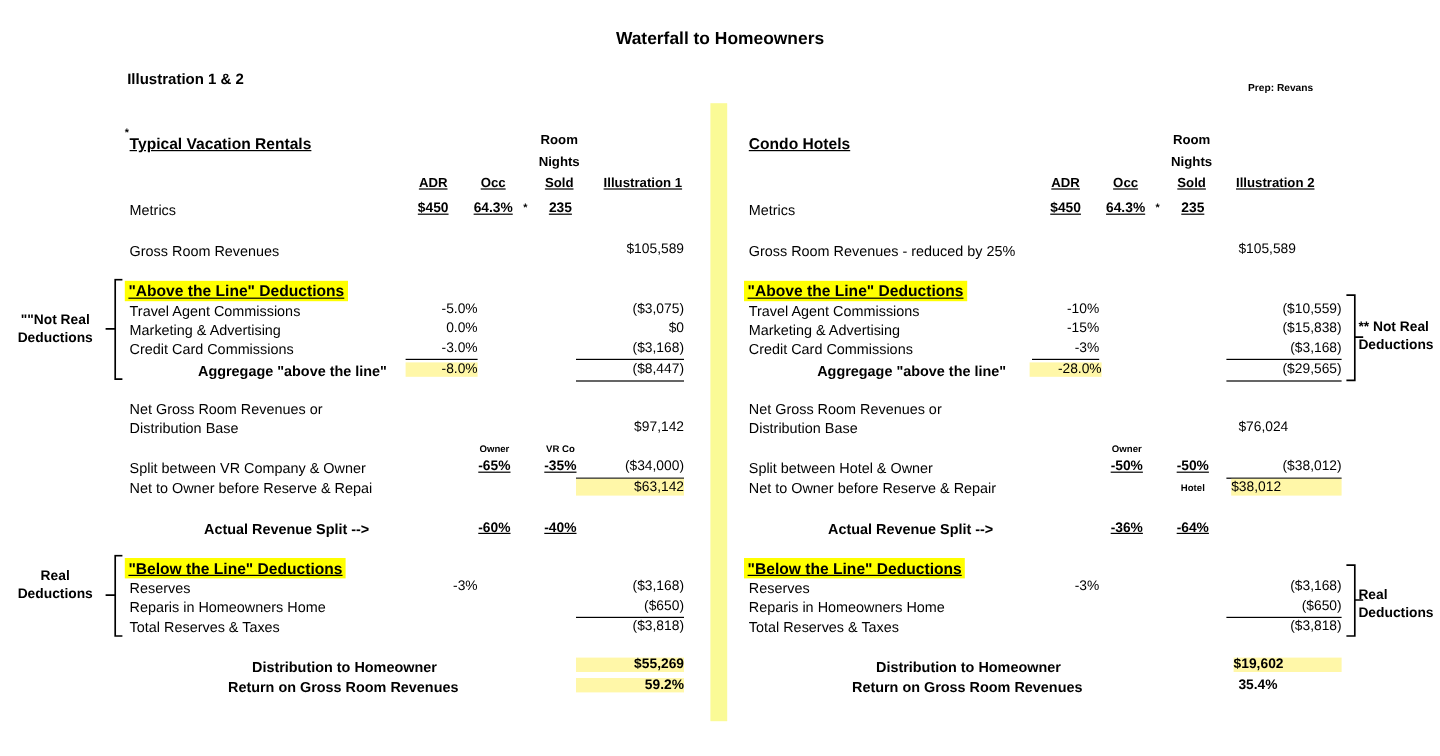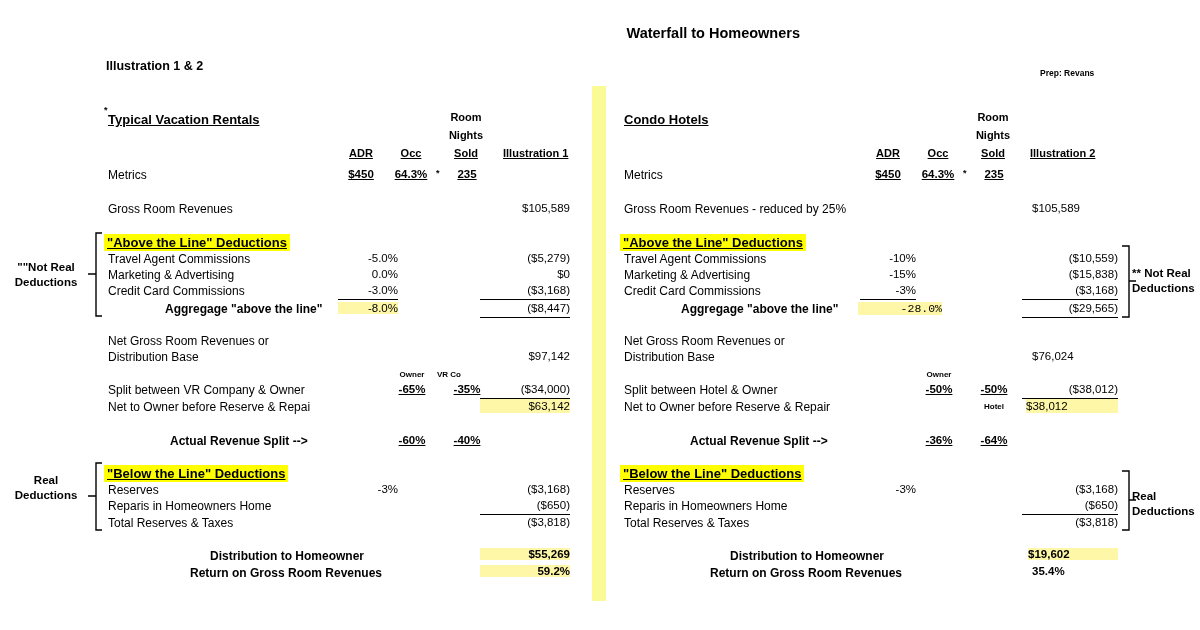--- a/index.html
+++ b/index.html
@@ -5,21 +5,21 @@
   html,body{margin:0;padding:0;}
   body{
     width:1200px;height:630px;background:#ffffff;
     font-family:"Liberation Sans", sans-serif;
     color:#000000;overflow:hidden;position:relative;
   }
   .stage{position:absolute;left:0;top:0;width:1200px;height:630px;}
   .abs{position:absolute;white-space:nowrap;}
 
   
-  .title{font-size:14.5px;font-weight:bold;text-align:right;}
+  .title{font-size:14.5px;font-weight:bold;text-align:center;}
   .illus{font-size:12.5px;font-weight:bold;}
   .prep{font-size:8.5px;font-weight:bold;}
   .secthead{font-size:13px;font-weight:bold;text-decoration:underline;text-align:right;}
   .colhead{font-size:11px;font-weight:bold;}
   .colheadu{font-size:11px;font-weight:bold;text-decoration:underline;}
   .rowlabel{font-size:12px;}
   .rowlabelb{font-size:12px;font-weight:bold;}
   .num{font-size:11.5px;text-align:right;}
   .numb{font-size:11.5px;text-align:right;font-weight:bold;}
   .numc{font-size:11.5px;text-align:center;}
@@ -67,21 +67,21 @@
   <div class="abs star" style="left:436px;top:168px;">*</div>
   <div class="abs numc ul" style="left:447px;top:168px;width:40px;font-weight:bold;">235</div>
 
   <div class="abs rowlabel" style="left:108px;top:202px;">Gross Room Revenues</div>
   <div class="abs num" style="left:480px;top:202px;width:90px;">$105,589</div>
 
   <div class="abs secthead hl" style="left:104px;top:234px;padding:1px 3px;">"Above the Line" Deductions</div>
 
   <div class="abs rowlabel" style="left:108px;top:252px;">Travel Agent Commissions</div>
   <div class="abs num" style="left:338px;top:252px;width:60px;">-5.0%</div>
-  <div class="abs num" style="left:480px;top:252px;width:90px;">($5,279)</div>
+  <div class="abs num" style="left:480px;top:252px;width:90px;">($3,075)</div>
 
   <div class="abs rowlabel" style="left:108px;top:268px;">Marketing &amp; Advertising</div>
   <div class="abs num" style="left:338px;top:268px;width:60px;">0.0%</div>
   <div class="abs num" style="left:480px;top:268px;width:90px;">$0</div>
 
   <div class="abs rowlabel" style="left:108px;top:284px;">Credit Card Commissions</div>
   <div class="abs num" style="left:338px;top:284px;width:60px;">-3.0%</div>
   <div class="abs num" style="left:480px;top:284px;width:90px;">($3,168)</div>
   <div class="rule" style="left:338px;top:299px;width:60px;"></div>
   <div class="rule" style="left:480px;top:299px;width:90px;"></div>
@@ -89,21 +89,21 @@
   <div class="abs rowlabelb" style="left:165px;top:302px;">Aggregage "above the line"</div>
   <div class="abs num hl-soft" style="left:338px;top:302px;width:60px;">-8.0%</div>
   <div class="abs num" style="left:480px;top:302px;width:90px;">($8,447)</div>
   <div class="rule" style="left:480px;top:317px;width:90px;"></div>
 
   <div class="abs rowlabel" style="left:108px;top:334px;">Net Gross Room Revenues or</div>
   <div class="abs rowlabel" style="left:108px;top:350px;">Distribution Base</div>
   <div class="abs num" style="left:480px;top:350px;width:90px;">$97,142</div>
 
   <div class="abs tiny" style="left:385px;top:370px;width:54px;">Owner</div>
-  <div class="abs tiny" style="left:423px;top:370px;width:52px;">VR Co</div>
+  <div class="abs tiny" style="left:441px;top:370px;width:52px;">VR Co</div>
 
   <div class="abs rowlabel" style="left:108px;top:383px;">Split between VR Company &amp; Owner</div>
   <div class="abs numc ul" style="left:385px;top:383px;width:54px;font-weight:bold;">-65%</div>
   <div class="abs numc ul" style="left:441px;top:383px;width:52px;font-weight:bold;">-35%</div>
   <div class="abs num" style="left:480px;top:383px;width:90px;">($34,000)</div>
   <div class="rule" style="left:480px;top:398px;width:90px;"></div>
 
   <div class="abs rowlabel" style="left:108px;top:400px;">Net to Owner before Reserve &amp; Repai</div>
   <div class="abs num hl-soft" style="left:480px;top:399px;width:90px;padding:1px 0;">$63,142</div>
 
@@ -178,21 +178,21 @@
   <div class="abs num" style="left:860px;top:268px;width:56px;">-15%</div>
   <div class="abs num" style="left:1022px;top:268px;width:96px;">($15,838)</div>
 
   <div class="abs rowlabel" style="left:624px;top:284px;">Credit Card Commissions</div>
   <div class="abs num" style="left:860px;top:284px;width:56px;">-3%</div>
   <div class="abs num" style="left:1022px;top:284px;width:96px;">($3,168)</div>
   <div class="rule" style="left:860px;top:299px;width:56px;"></div>
   <div class="rule" style="left:1022px;top:299px;width:96px;"></div>
 
   <div class="abs rowlabelb" style="left:681px;top:302px;">Aggregage "above the line"</div>
-  <div class="abs num hl-soft" style="left:858px;top:302px;width:84px;font-family:Liberation Mono, monospace;">-28.0%</div>
+  <div class="abs num hl-soft" style="left:858px;top:302px;width:60px;">-28.0%</div>
   <div class="abs num" style="left:1022px;top:302px;width:96px;">($29,565)</div>
   <div class="rule" style="left:1022px;top:317px;width:96px;"></div>
 
   <div class="abs rowlabel" style="left:624px;top:334px;">Net Gross Room Revenues or</div>
   <div class="abs rowlabel" style="left:624px;top:350px;">Distribution Base</div>
   <div class="abs num" style="left:1032px;top:350px;width:86px;text-align:left;">$76,024</div>
 
   <div class="abs tiny" style="left:912px;top:370px;width:54px;">Owner</div>
   <div class="abs tiny" style="left:968px;top:370px;width:52px;margin-top:32px;">Hotel</div>
 

